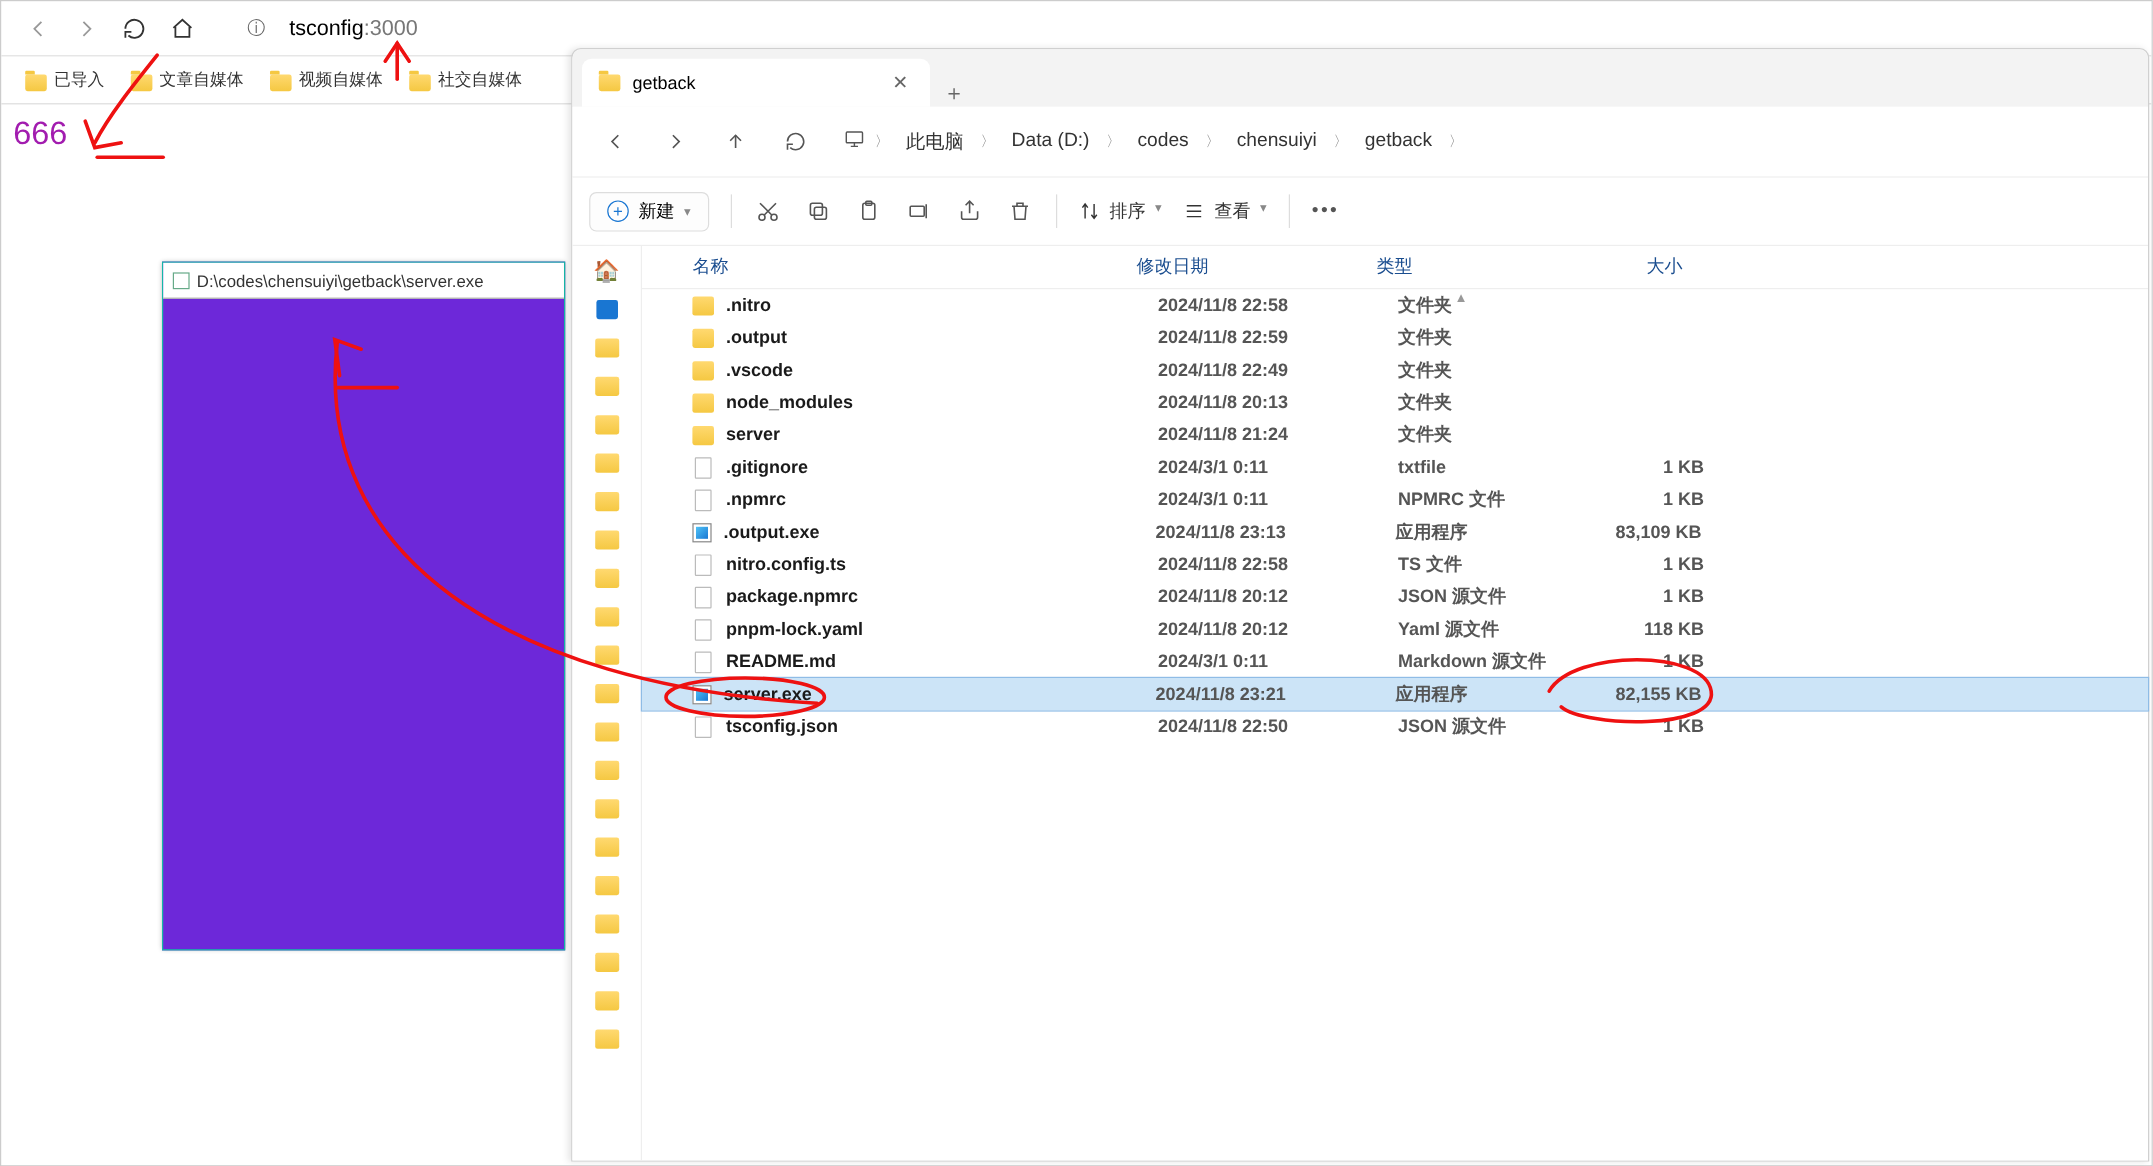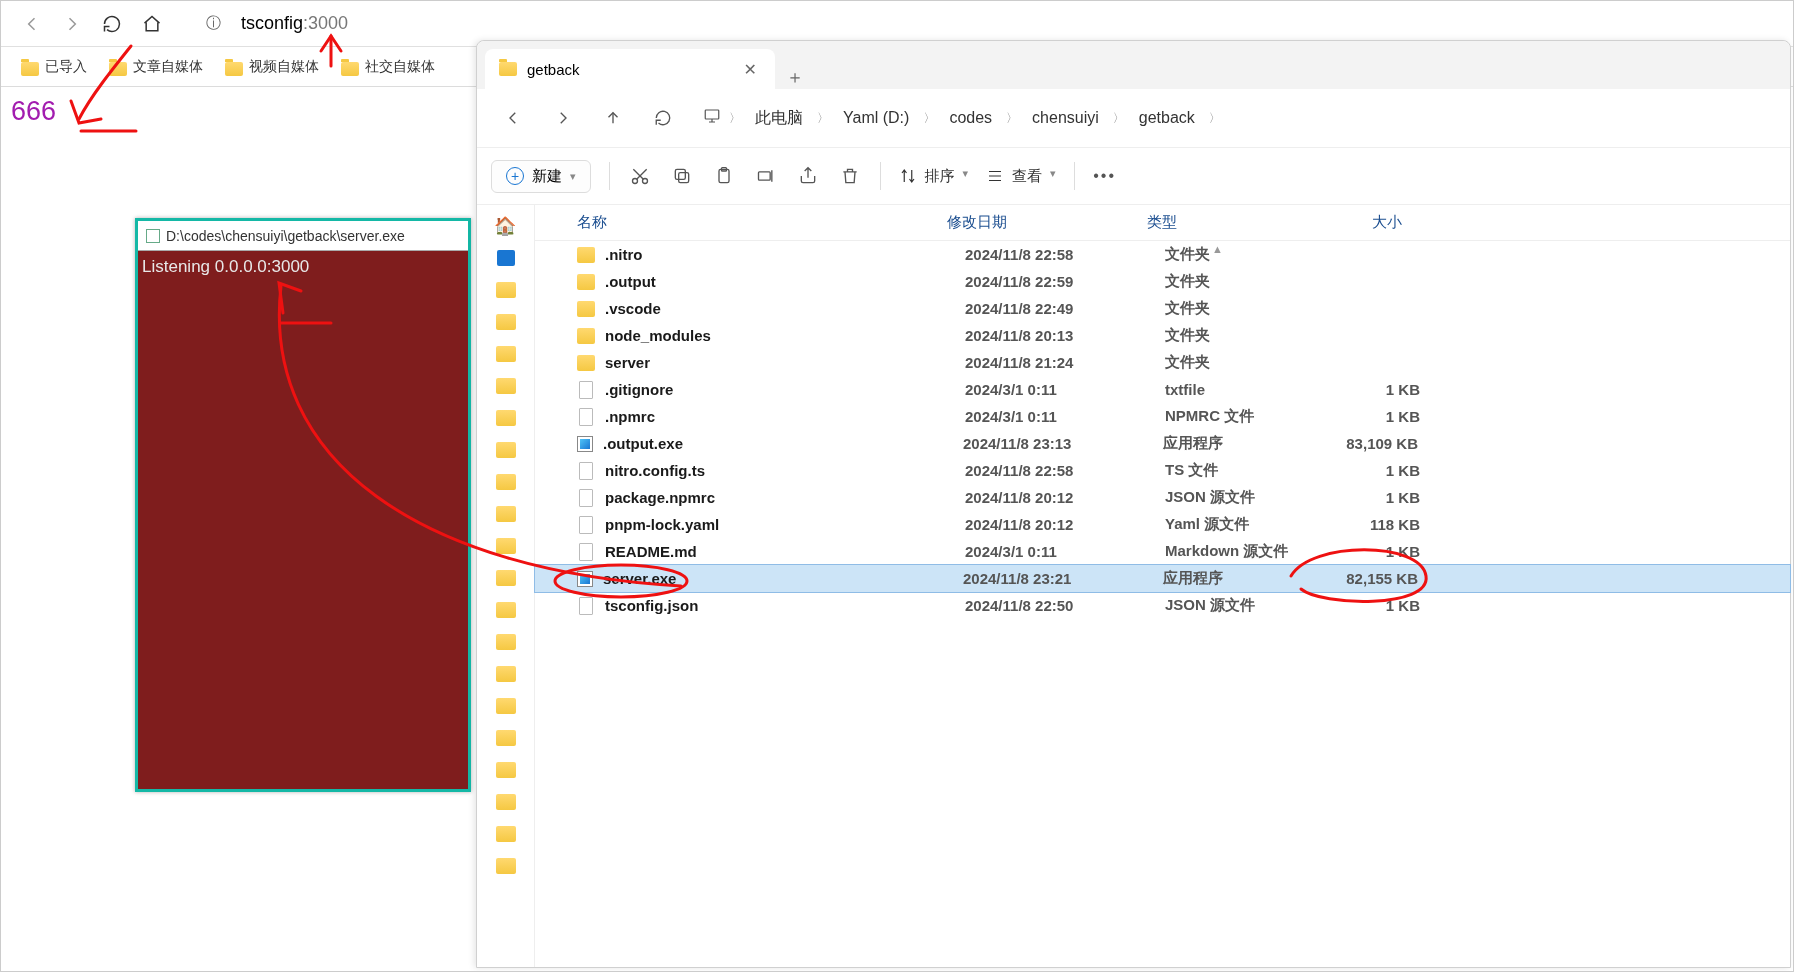--- a/index.html
+++ b/index.html
@@ -17,21 +17,21 @@
 
 .bookmarks { height: 40px; display: flex; align-items: center; padding: 0 12px; gap: 6px; border-bottom: 1px solid #dcdcdc; }
 .bookmark { display: flex; align-items: flex-end; gap: 6px; padding: 4px 8px; font-size: 14px; color: #333; }
 .folder-icon { width: 18px; height: 14px; background: linear-gradient(#ffd970, #f5c842); border-radius: 2px; position: relative; }
 .folder-icon::before { content: ""; position: absolute; top: -3px; left: 0; width: 8px; height: 3px; background: #f5c842; border-radius: 1px 1px 0 0; }
 
 
 .browser-content { position: absolute; left: 10px; top: 95px; font-size: 27px; color: #a21caf; text-align: center; }
 
 
-.terminal { position: absolute; left: 134px; top: 217px; width: 336px; height: 574px; background: #7f1d1d; border: 3px solid #14b8a6; box-shadow: 0 0 4px rgba(0,0,0,.3); }
+.terminal { position: absolute; left: 134px; top: 217px; width: 336px; height: 574px; background: #6d28d9; border: 1px solid #14b8a6; box-shadow: 0 0 4px rgba(0,0,0,.3); }
 .terminal-title { height: 30px; background: #fff; display: flex; align-items: center; padding: 0 8px; gap: 6px; font-size: 14px; color: #333; border-bottom: 1px solid #aaa; }
 .term-icon { width: 14px; height: 14px; border: 1px solid #6a8; background: #fff; }
 .terminal-body { padding: 6px 4px; font-family: "Consolas", monospace; font-size: 17px; color: #e8e8e8; }
 
 
 .explorer { position: absolute; left: 475px; top: 39px; width: 1315px; height: 928px; background: #f9f9f9; border: 1px solid #d0d0d0; border-radius: 8px 8px 0 0; box-shadow: -2px 0 6px rgba(0,0,0,.1); }
 
 .ex-tabs { height: 48px; display: flex; align-items: flex-end; background: #f3f3f3; border-radius: 8px 8px 0 0; }
 .ex-tab { display: flex; align-items: center; gap: 10px; padding: 10px 14px; background: #fff; border-radius: 8px 8px 0 0; margin-left: 8px; width: 290px; height: 40px; }
 .ex-tab-label { flex: 1; font-size: 15px; }
@@ -134,23 +134,20 @@
     </div>
   </div>
 
 <div class="browser-content">666</div>
 
 <div class="terminal">
   <div class="terminal-title">
     <div class="term-icon"></div>
     <span>D:\codes\chensuiyi\getback\server.exe</span>
   </div>
-  <div class="terminal-body">
-    <div>Listening 0.0.0.0:3000</div>
-  </div>
 </div>
 
 <div class="explorer">
   <div class="ex-tabs">
     <div class="ex-tab">
       <div class="folder-icon"></div>
       <span class="ex-tab-label">getback</span>
       <span class="ex-tab-close">✕</span>
     </div>
     <div class="ex-tab-new">＋</div>
@@ -180,21 +177,21 @@
         </svg>
       </div>
     <div class="breadcrumb" id="breadcrumb">
       <span><svg width="18" height="18" viewBox="0 0 24 24" fill="none" stroke="#555" stroke-width="1.6">
             <rect x="3" y="4" width="18" height="12" rx="1"></rect>
             <path d="M8 20h8M12 16v4"></path>
           </svg></span>
       <span class="bc-chev">〉</span>
     <span class="bc-seg">此电脑</span>
         <span class="bc-chev">〉</span>
-        <span class="bc-seg">Yaml (D:)</span>
+        <span class="bc-seg">Data (D:)</span>
         <span class="bc-chev">〉</span>
         <span class="bc-seg">codes</span>
         <span class="bc-chev">〉</span>
         <span class="bc-seg">chensuiyi</span>
         <span class="bc-chev">〉</span>
         <span class="bc-seg">getback</span>
         <span class="bc-chev">〉</span>
       </div>
   </div>
 

